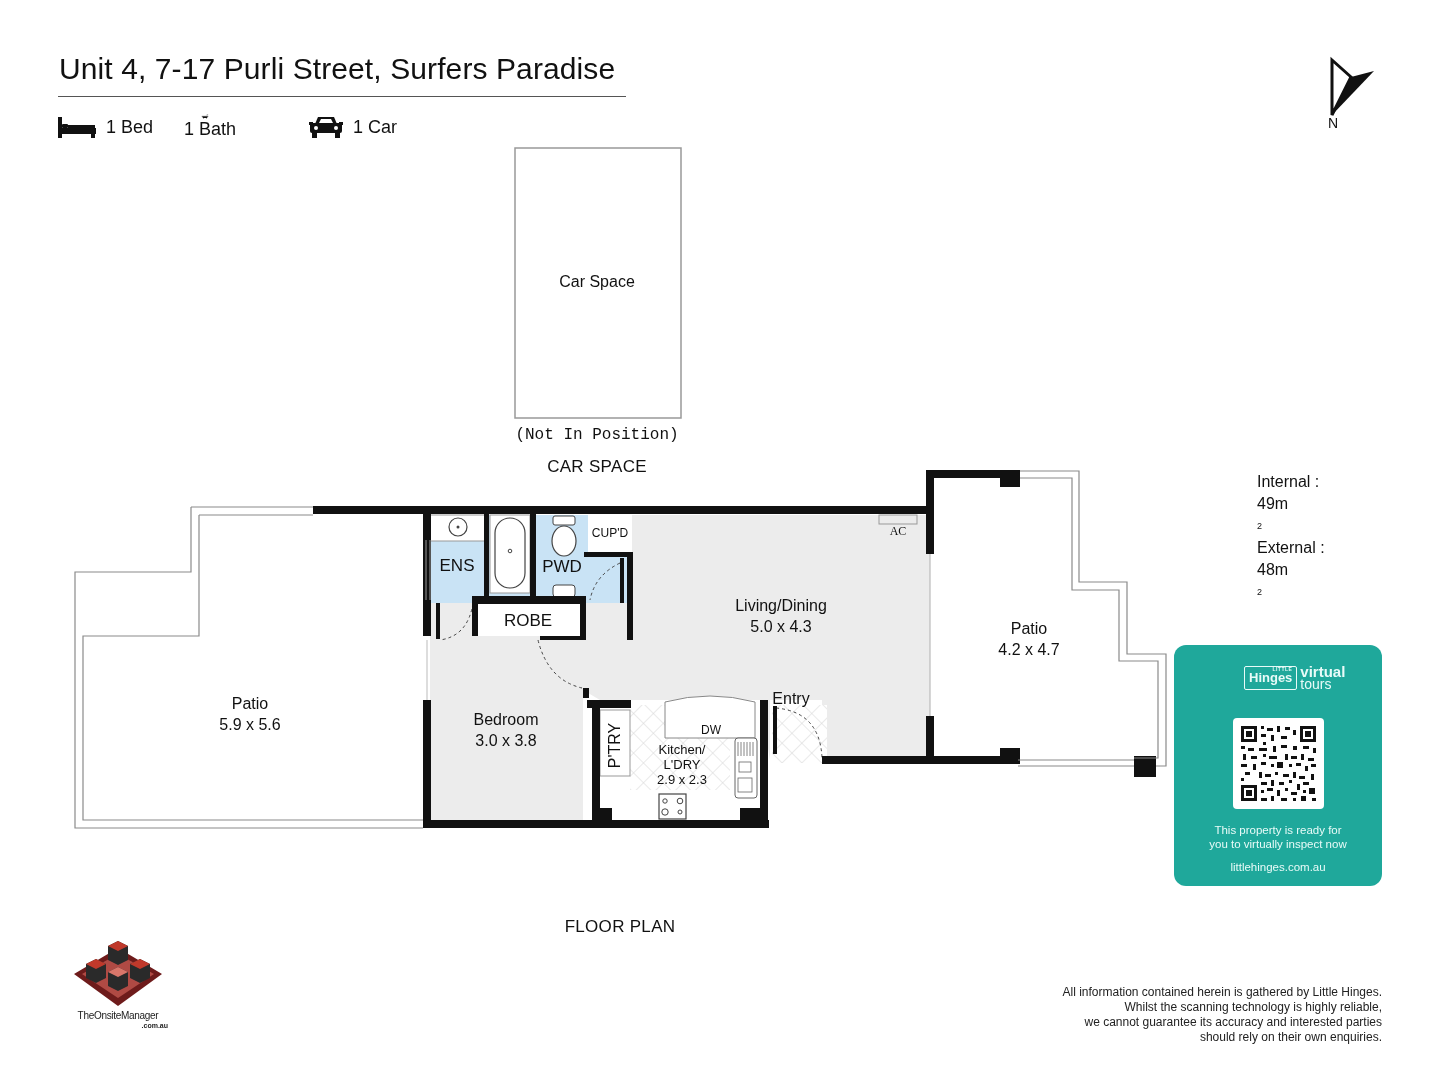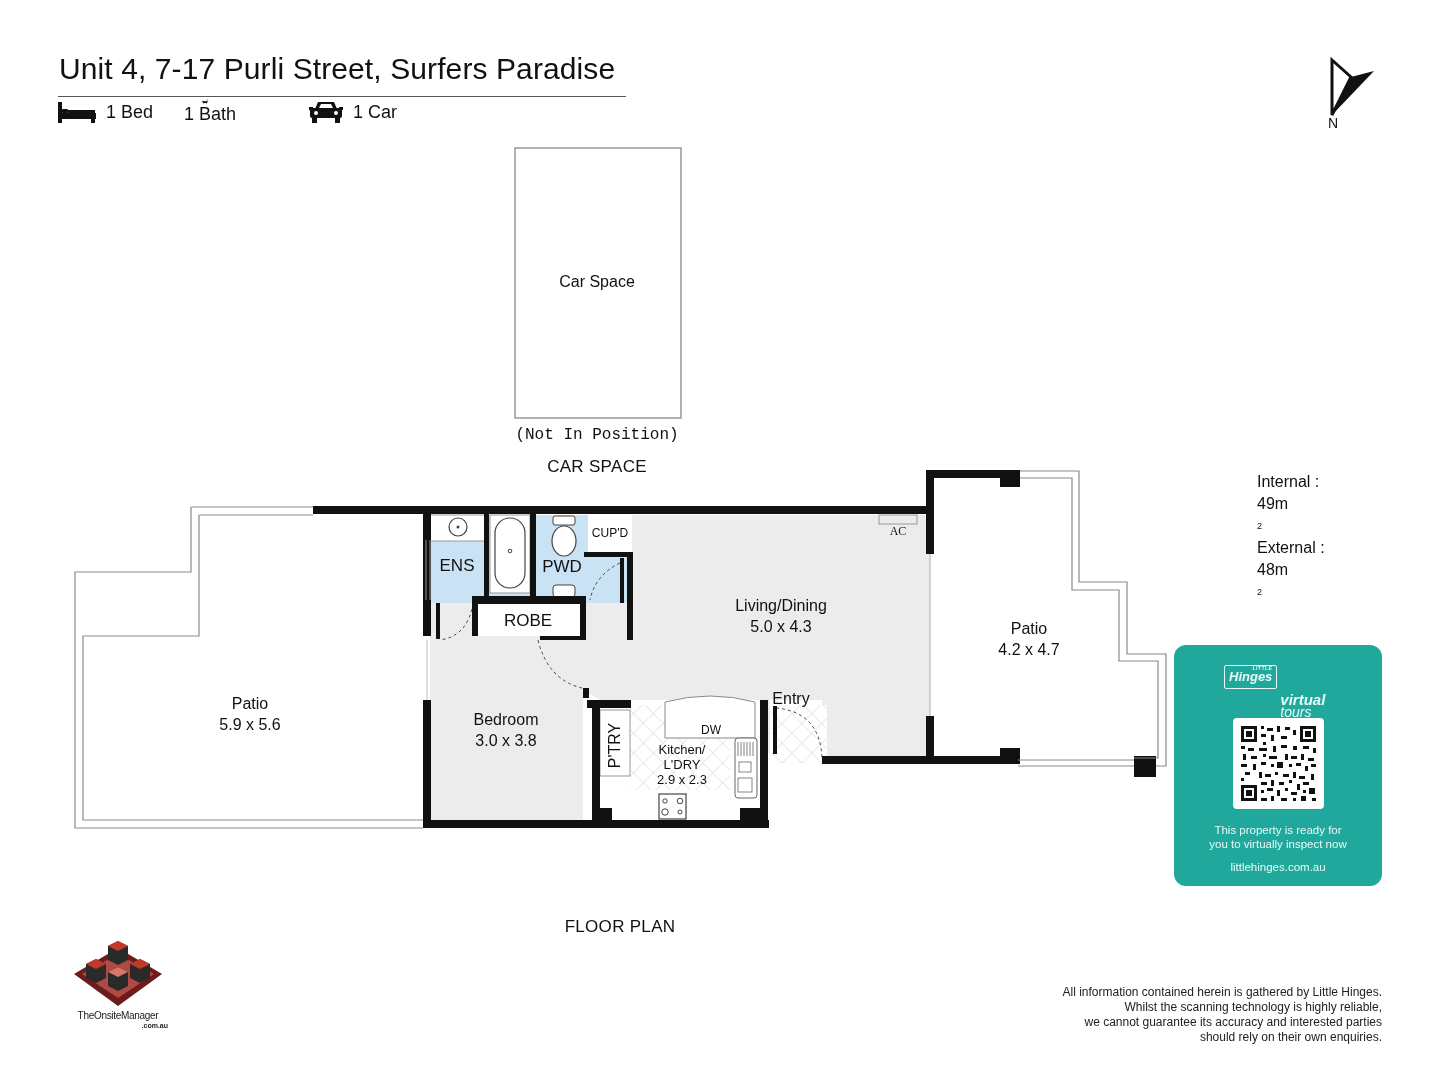--- a/index.html
+++ b/index.html
@@ -1,34 +1,34 @@
 <!DOCTYPE html>
 <html><head>
 <meta charset="utf-8">
 <style>
   html, body { margin:0; padding:0; background:#ffffff; }
   body { width:1440px; height:1080px; position:relative; overflow:hidden; font-family:"Liberation Sans", sans-serif; color:#111; }
   .abs { position:absolute; }
   #title { left:59px; top:52px; font-size:30px; color:#111; white-space:nowrap; letter-spacing:0.1px; }
   #title-rule { left:58px; top:96px; width:568px; height:1px; background:#555; }
-  .feat { top:99px; height:26px; display:flex; align-items:center; font-size:18px; color:#111; }
+  .feat { top:114px; height:26px; display:flex; align-items:center; font-size:18px; color:#111; }
   .feat svg { margin-right:10px; }
   #plan-svg { left:0; top:0; width:1440px; height:1080px; }
   .lbl { position:absolute; font-size:16px; color:#111; text-align:center; line-height:21px; white-space:nowrap; transform:translateX(-50%); }
   .lbl.sm { font-size:12px; line-height:15px; }
   .lbl.md { font-size:17px; }
   #area { left:1257px; top:471px; font-size:16px; line-height:22px; color:#111; }
   #area .row { display:flex;flex-direction:column; }
   #area .k { width:76px; }
   #area sup { font-size:9px; }
   #vt-card { left:1174px; top:645px; width:208px; height:241px; background:#1fa89b; border-radius:12px; color:#e8fbf8; text-align:center; }
-  #vt-logo { position:absolute; left:50px; top:20px; display:flex; align-items:flex-start;font-style:italic; }
+  #vt-logo { position:absolute; left:70px; top:20px; display:flex; align-items:center; }
   #vt-box { border:1.5px solid #e8fbf8; border-radius:2px; padding:1px 4px 2px 4px; font-size:13px; font-weight:bold; position:relative; height:19px; line-height:20px; }
   #vt-little { position:absolute; top:-1px; right:4px; font-size:5px; letter-spacing:0.5px; line-height:6px; }
-  #vt-words { margin-left:3px; text-align:left; line-height:13px;margin-top:28px; }
+  #vt-words { margin-left:3px; text-align:left; line-height:13px; }
   #vt-w1 { font-size:15px; font-weight:bold; }
   #vt-w2 { font-size:14px; }
   #vt-qr { position:absolute; left:59px; top:73px; width:91px; height:91px; background:#ffffff; border-radius:4px; }
   #vt-msg { position:absolute; left:0; width:208px; top:178px; font-size:11.5px; line-height:14px; }
   #vt-url { position:absolute; left:0; width:208px; top:216px; font-size:11.5px; }
   #disclaimer { right:58px; top:985px; text-align:right; font-size:12px; line-height:15px; color:#222; }
   #logo { left:62px; top:940px; width:112px; height:95px; }
   #logo-text { position:absolute; left:0; top:70px; width:112px; text-align:center; font-size:10px; font-weight:normal; color:#222; letter-spacing:-0.3px; }
   #logo-sub { position:absolute; right:6px; top:82px; font-size:7px; font-weight:bold; color:#222; }
   #floor-plan-label { left:620px; top:917px; font-size:17px; transform:translateX(-50%); letter-spacing:0.3px; }

